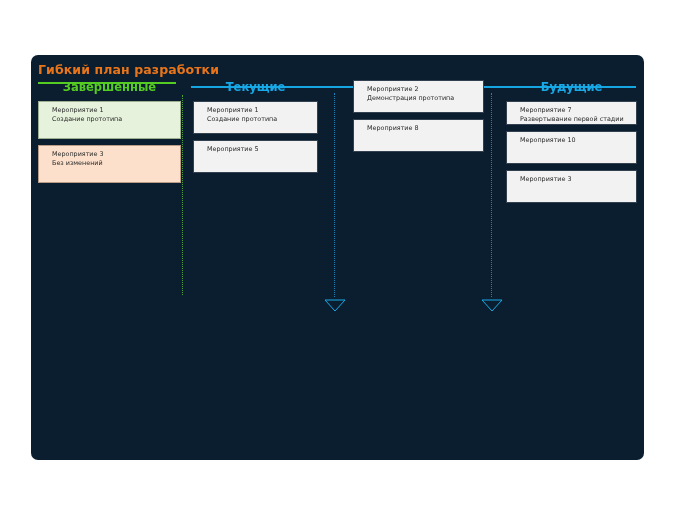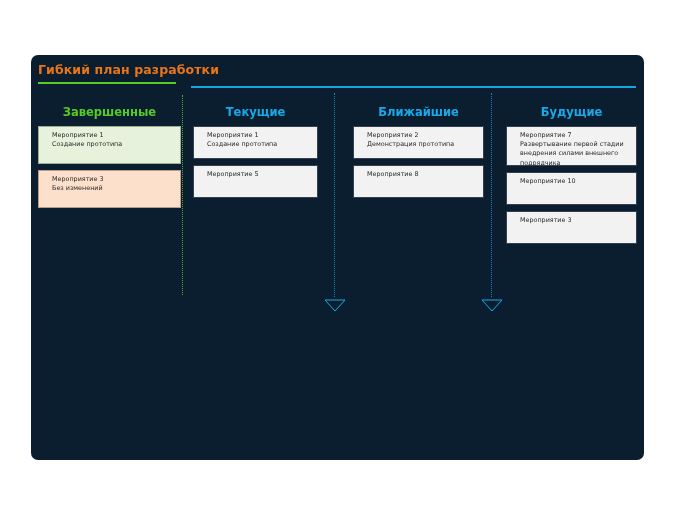--- a/index.html
+++ b/index.html
@@ -54,21 +54,21 @@
     left: 160px;
     top: 31px;
     width: 445px;
     height: 2px;
     background: #15a5e0;
   }
 
   
   .column {
     position: absolute;
-    top: 50px;
+    top: 25px;
   }
   .col-header {
     font-size: 11.5px;
     font-weight: bold;
     text-align: center;
     margin: 0 0 7px 0;
     line-height: 14px;
     white-space: nowrap;
   }
   .col-done   .col-header { color: #55cc22; }
@@ -94,21 +94,21 @@
   #col-1 { left: 7px;   width: 143px; }
   #col-2 { left: 162px; width: 125px; }
   #col-3 { left: 322px; width: 131px; }
   #col-4 { left: 475px; width: 131px; }
 
   
   #col-1 .card { height: 38px; }
   #col-2 .card { height: 33px; }
   #col-3 .card { height: 33px; }
   #col-4 .card { height: 33px; }
-  #col-4 .card.tall { height: 40px; }
+  #col-4 .card.tall { height: 24px; }
 
   
   .divider {
     position: absolute;
     width: 0;
     border-left-width: 1px;
     border-left-style: dotted;
   }
   #divider-1 {
     left: 151px;
@@ -168,21 +168,20 @@
     </div>
 
 
     <div class="card">
       <span class="ln">Мероприятие 5</span>
 
     </div>
   </div>
 
   <div class="column col-blue" id="col-3">
-    <div class="col-header">Ближайшие</div>
 
     <div class="card">
       <span class="ln">Мероприятие 2</span>
       <span class="ln">Демонстрация прототипа</span>
     </div>
 
     <div class="card">
       <span class="ln">Мероприятие 8</span>
 
     </div>

